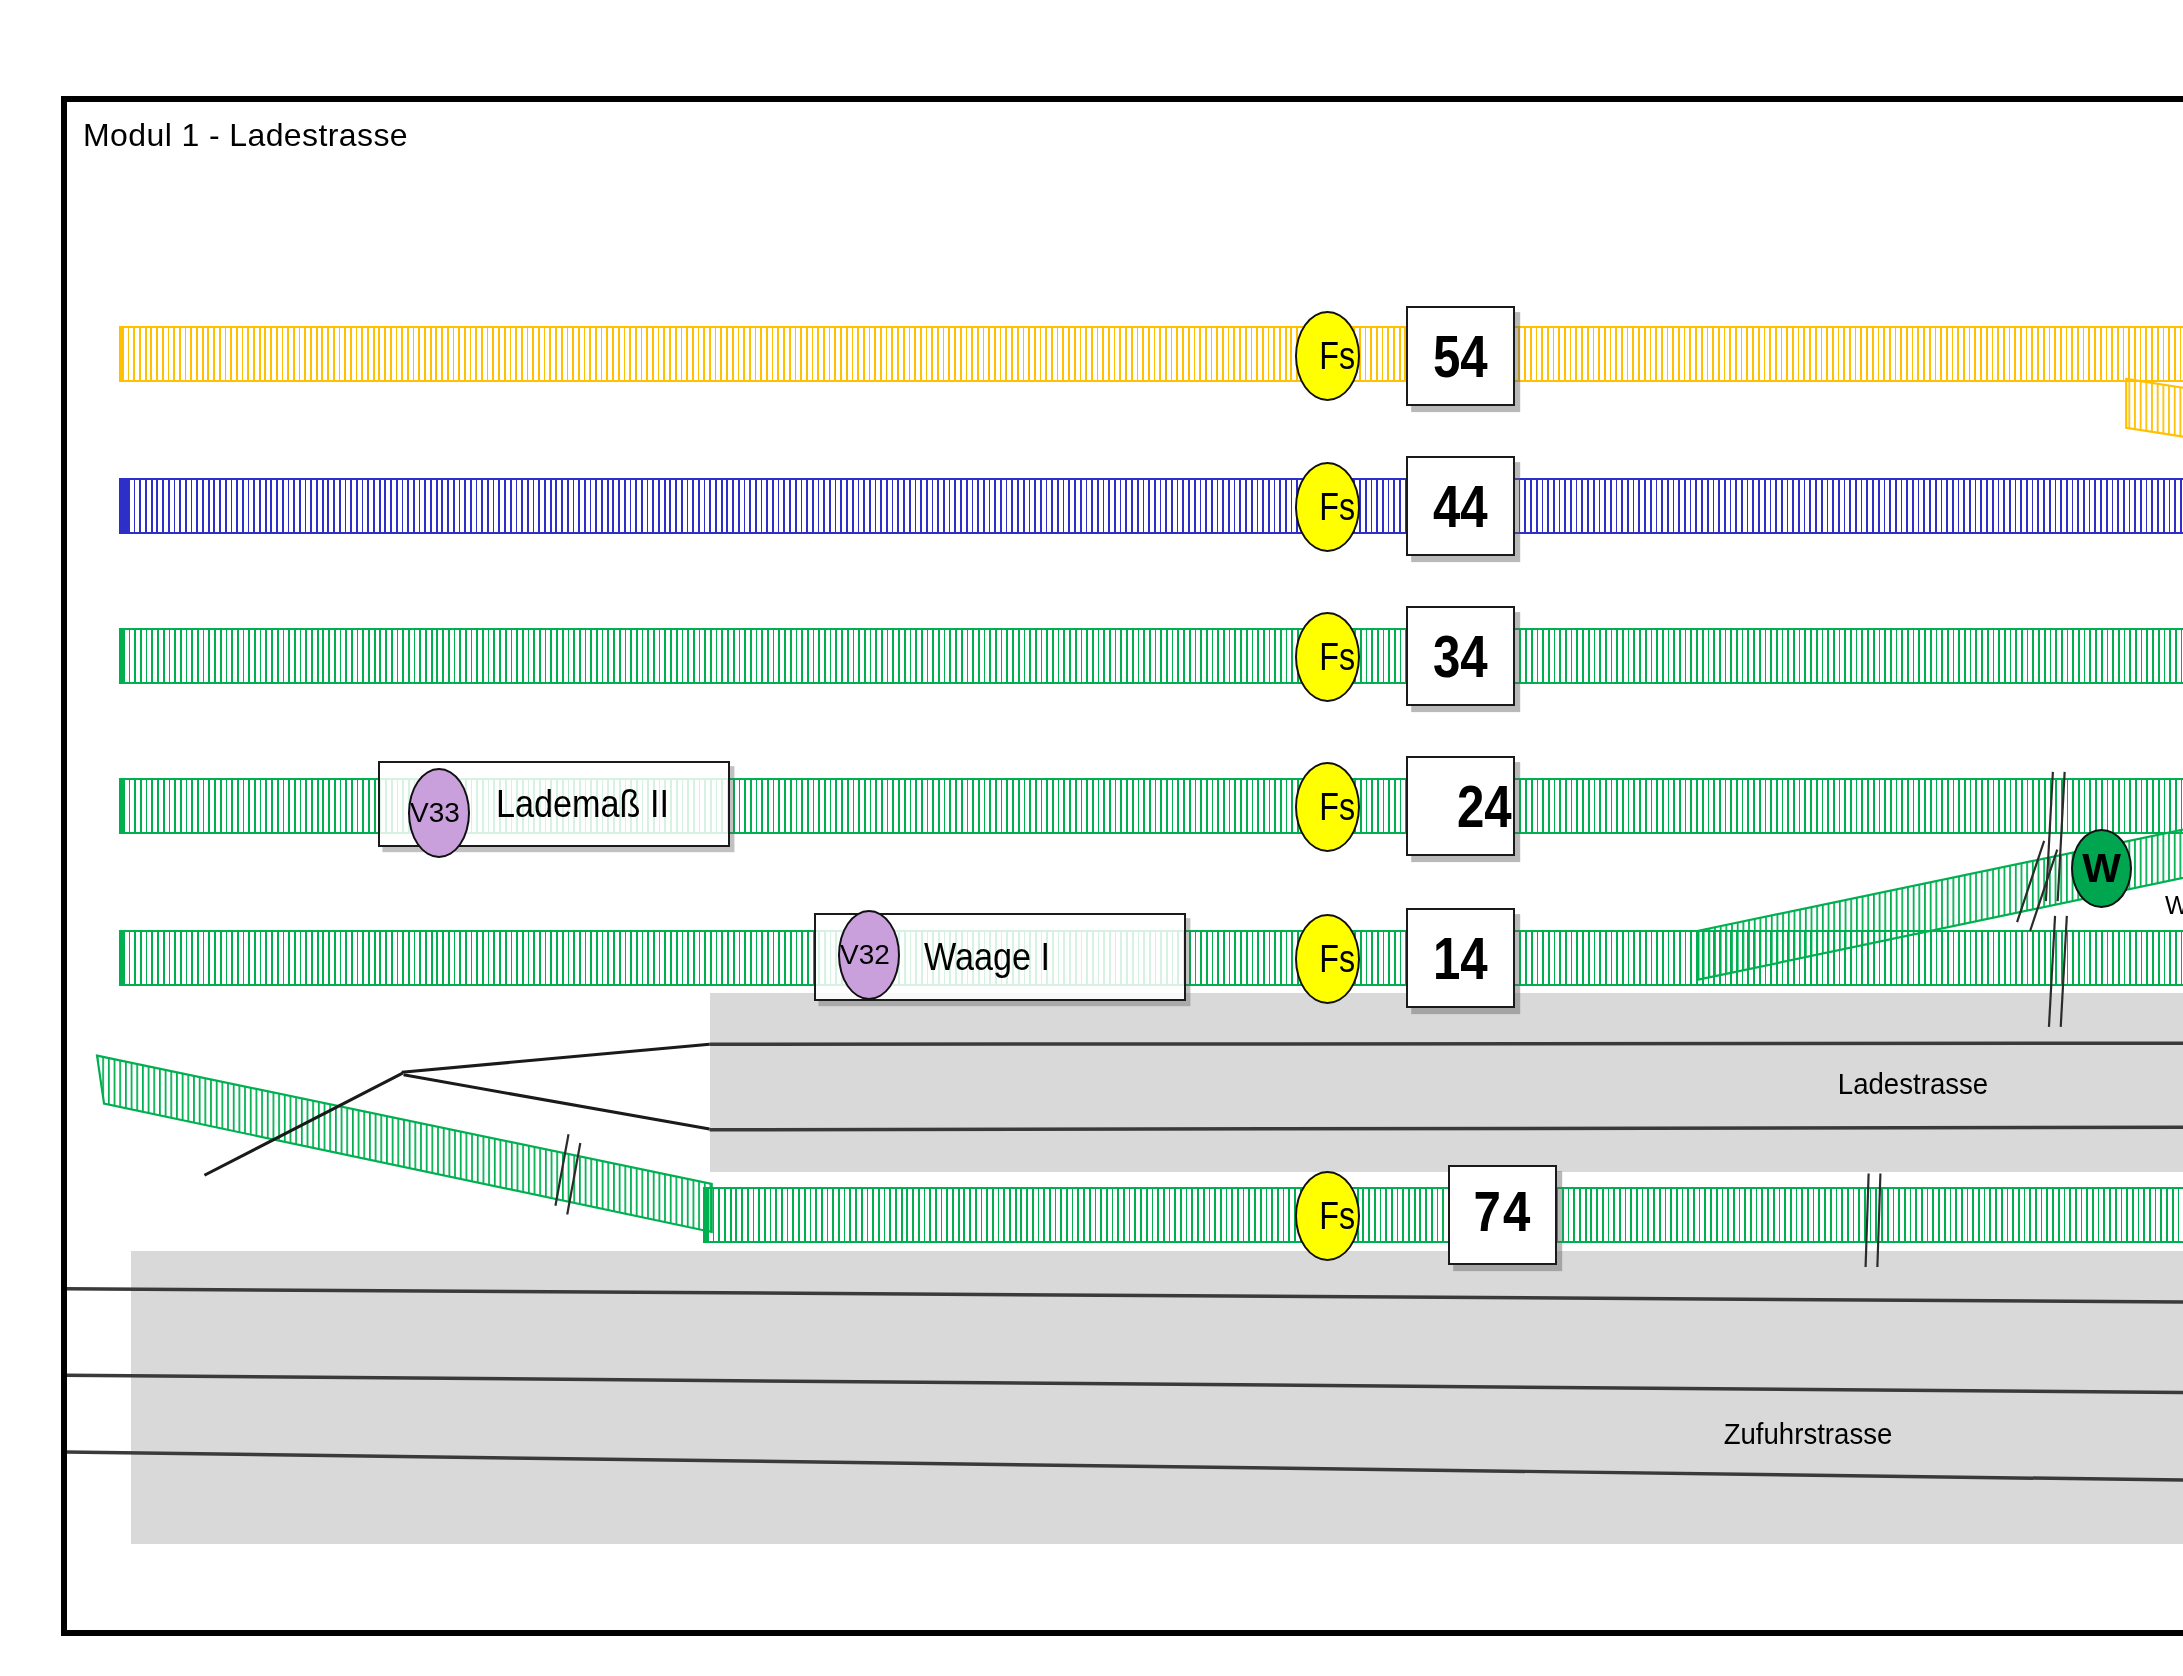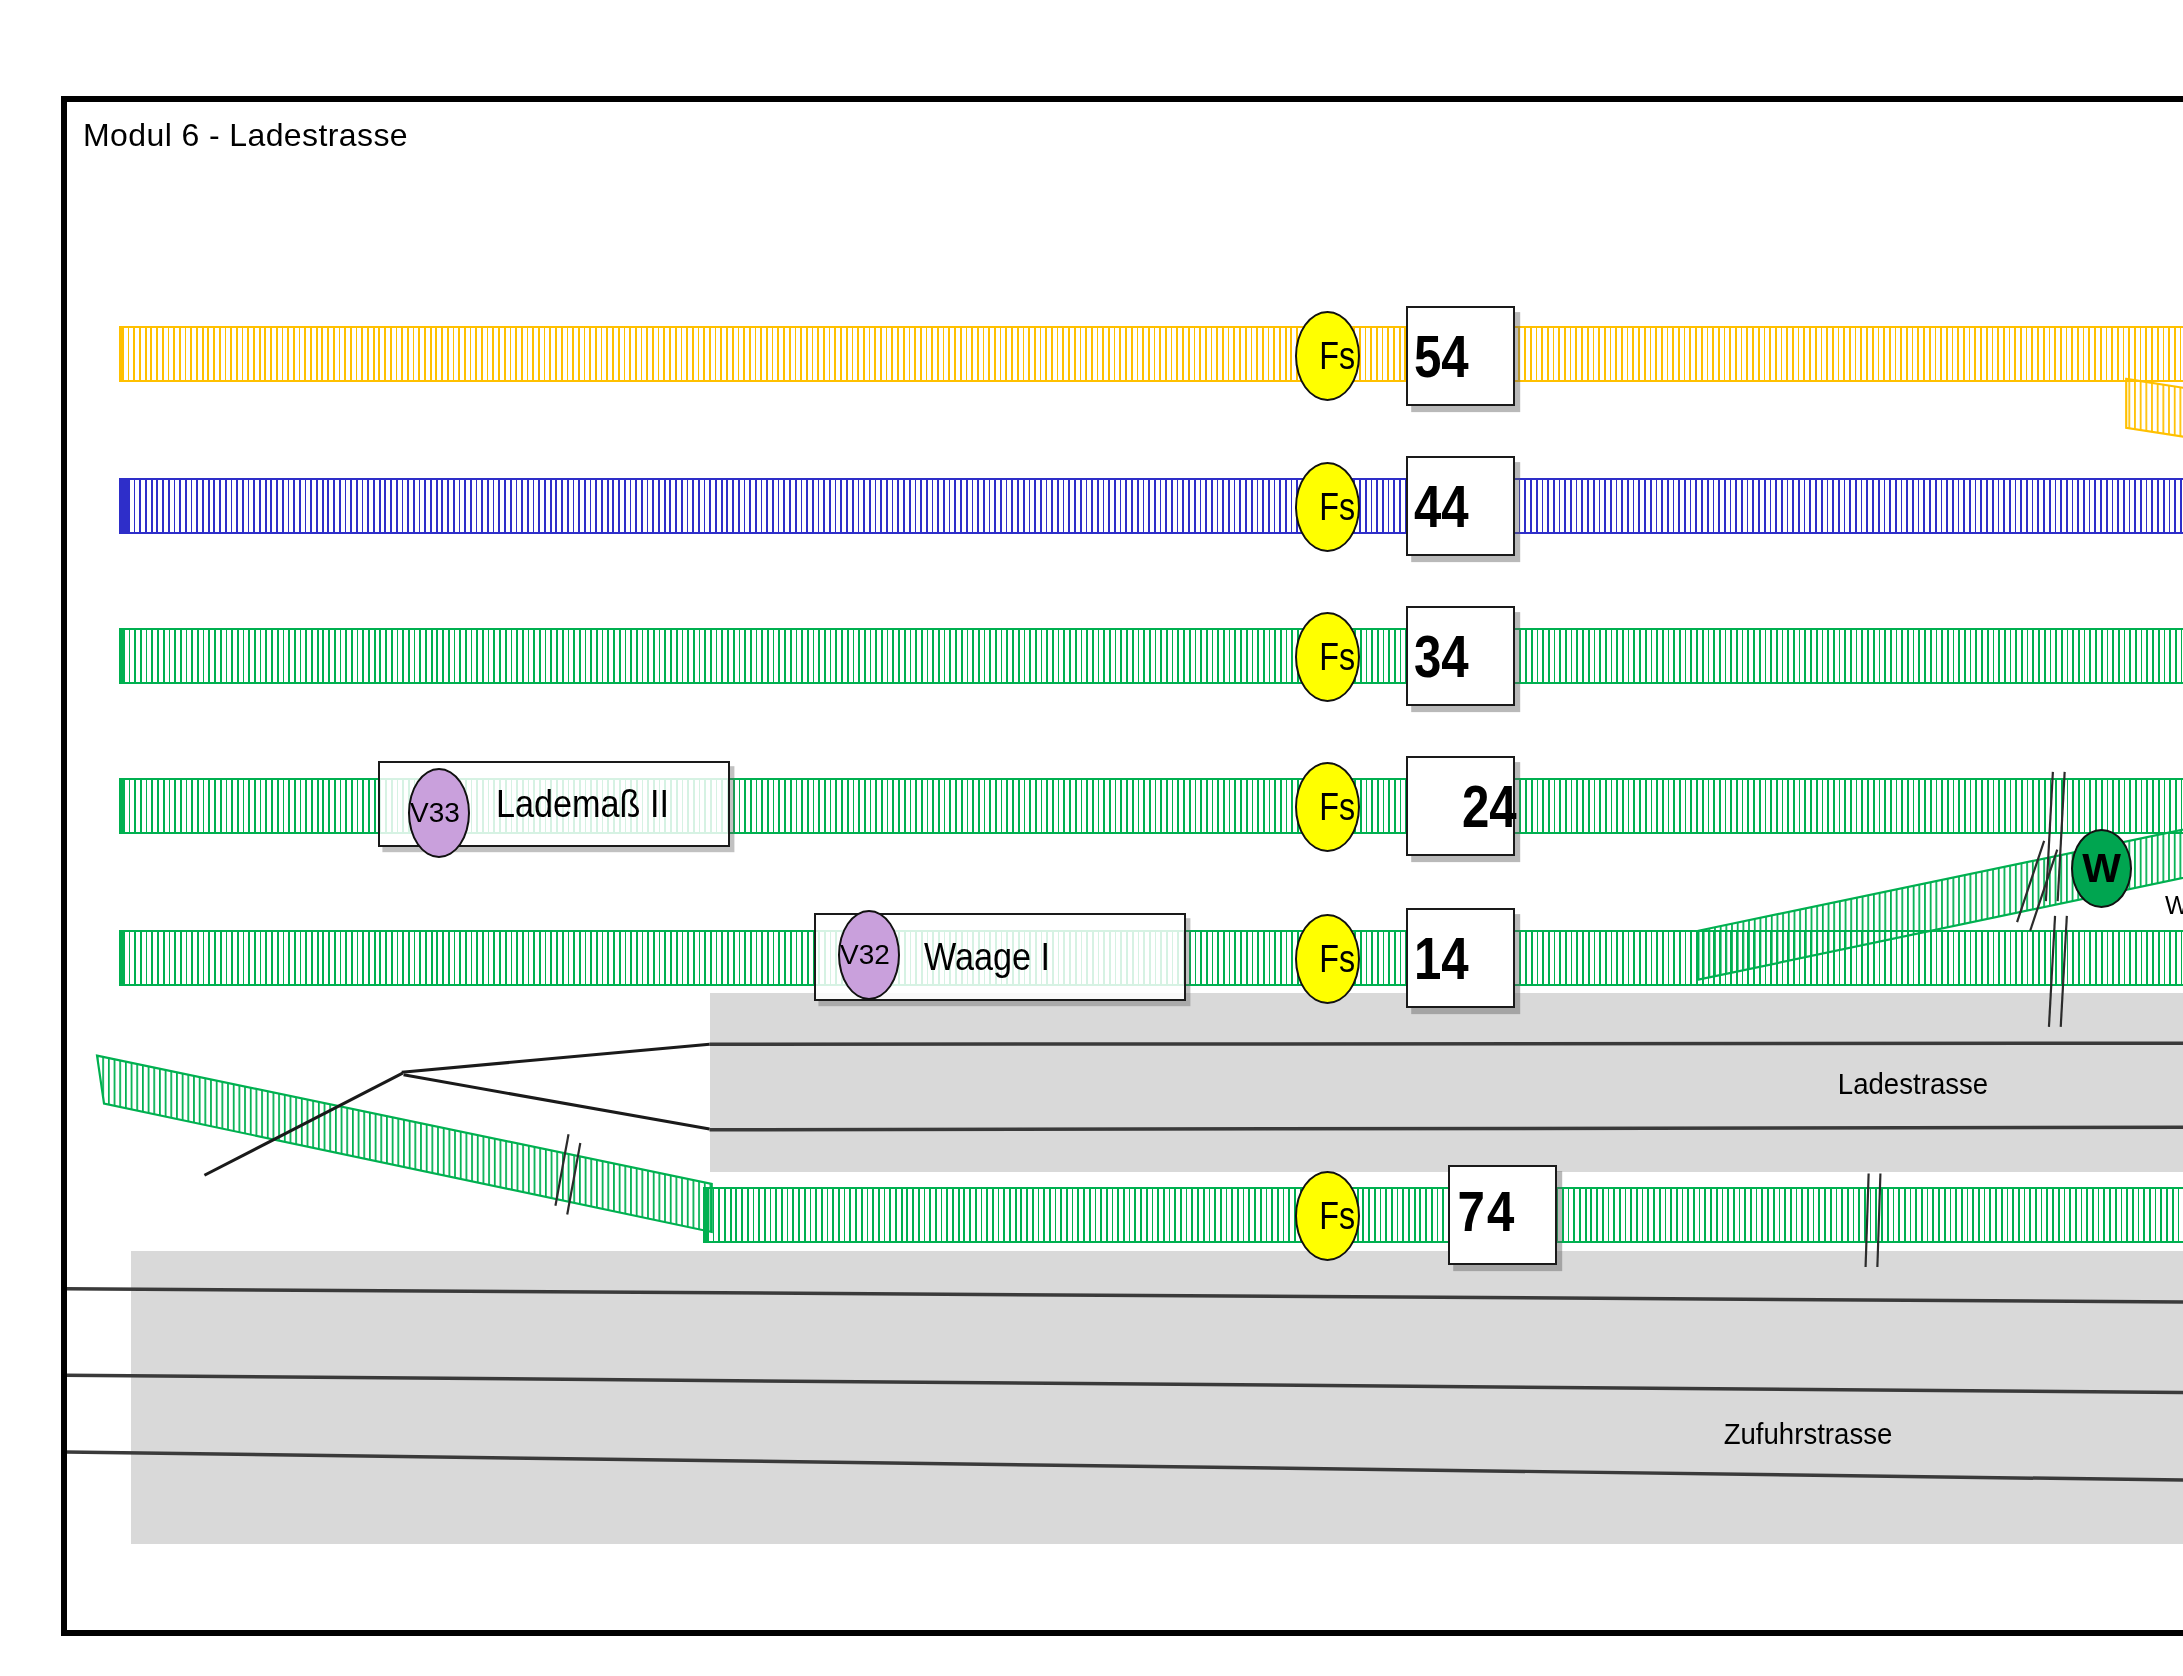--- a/index.html
+++ b/index.html
@@ -13,21 +13,21 @@
   .tr-blue{border-color:#2E2EC9;border-left:9.6px solid #2E2EC9;
     background:repeating-linear-gradient(90deg,#2E2EC9 0 1.7px,rgba(255,255,255,0) 1.7px 5.7px);}
   .tr-green{border-color:#00B050;border-left:4.4px solid #00B050;
     background:repeating-linear-gradient(90deg,#00B050 0 1.7px,rgba(255,255,255,0) 1.7px 5.7px);}
   .graybox{position:absolute;background:#D9D9D9;}
   .svglayer{position:absolute;left:0;top:0;width:3223px;height:1676px;pointer-events:none;}
   .fs{position:absolute;width:65px;height:90px;border-radius:50%;background:#FFFF00;border:2.6px solid #111;
       box-sizing:border-box;display:flex;align-items:center;justify-content:flex-end;font-size:38px;}
   .fs span{transform:scaleX(.85);}
   .numbox{position:absolute;width:109px;height:100px;background:#fff;border:2.6px solid #1a1a1a;box-sizing:border-box;
-      box-shadow:5.2px 6.1px 0 rgba(100,100,100,.45);display:flex;align-items:center;}
+      box-shadow:5.2px 6.1px 0 rgba(100,100,100,.45);display:flex;align-items:center;justify-content:center;}
   .numbox span{font-size:60px;font-weight:600;transform:scaleX(.82);}
   .wbadge{position:absolute;width:61px;height:79px;border-radius:50%;background:#00A550;border:2.2px solid #111;
       box-sizing:border-box;display:flex;align-items:center;justify-content:center;font-size:41px;font-weight:600;}
   .wlabel{position:absolute;font-size:25px;white-space:nowrap;}
   .vbadge{position:absolute;width:62px;height:90px;border-radius:50%;background:#C9A0DC;border:2.2px solid #111;
       box-sizing:border-box;display:flex;align-items:center;font-size:28px;}
   .labelbox{position:absolute;background:rgba(255,255,255,.84);border:2.2px solid #1a1a1a;box-sizing:border-box;
       box-shadow:4.4px 5.2px 0 rgba(100,100,100,.4);display:flex;align-items:center;font-size:38px;}
   .labelbox span{transform:scaleX(.9);transform-origin:left center;white-space:nowrap;}
   .streetlabel{position:absolute;font-size:30px;transform:translate(-50%,-50%) scaleX(.92);white-space:nowrap;}
@@ -148,16 +148,16 @@
       <span>24</span>
     </div>
   <div class="numbox" style="left:1406px;top:908px;">
       <span>14</span>
     </div>
   <div class="numbox" style="left:1448px;top:1165px;font-family:Liberation Mono, monospace;">
       <span>74</span>
     </div>
 
   <div id="frame"></div>
-  <div id="title">Modul 6 - Ladestrasse</div>
+  <div id="title">Modul 1 - Ladestrasse</div>
 
 </div>
 
 
 </body></html>

